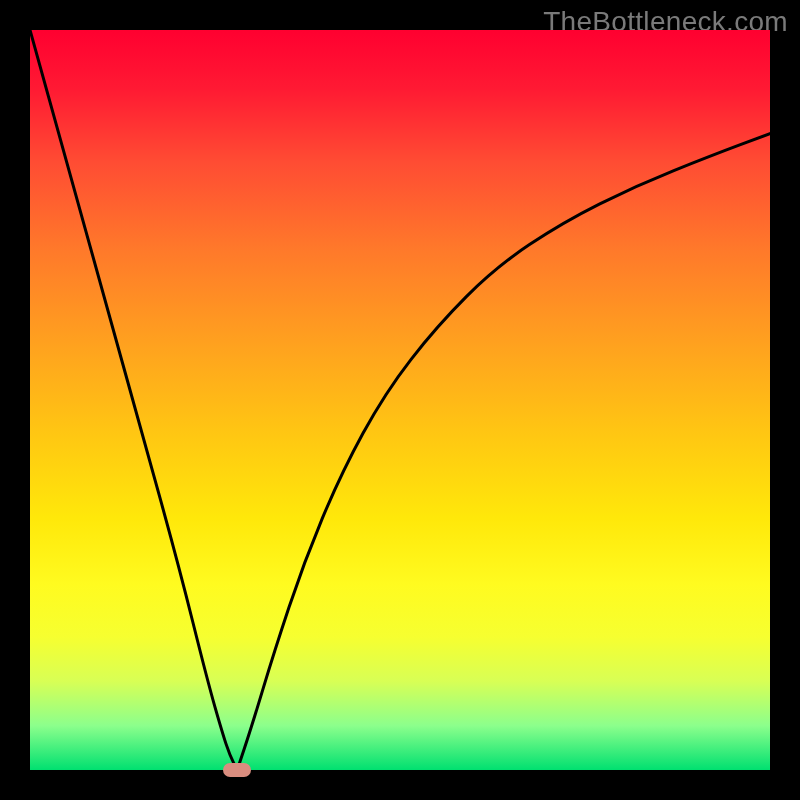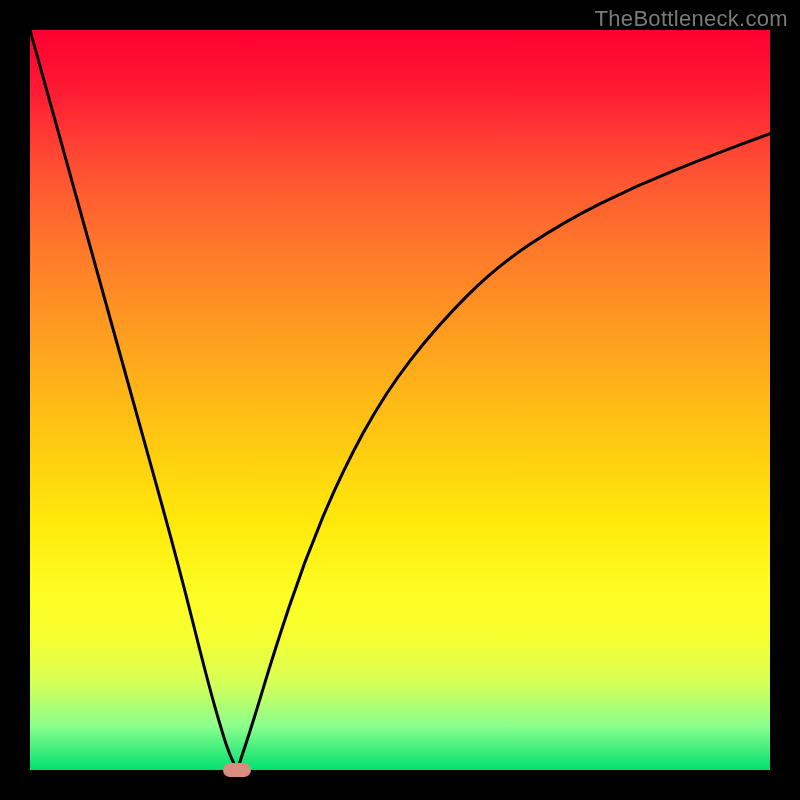--- a/index.html
+++ b/index.html
@@ -35,21 +35,21 @@
       #f6ff30 82%,
       #d8ff55 88%,
       #8cff8c 94%,
       #00e070 100%);
   }
   .watermark {
     position: absolute;
     top: 6px;
     right: 12px;
     color: #7a7a7a;
-    font-size: 22px;
+    font-size: 28px;
     font-weight: 500;
     letter-spacing: 0.3px;
     user-select: none;
   }
   .curve-svg {
     position: absolute;
     left: 0;
     top: 0;
     width: 740px;
     height: 740px;

